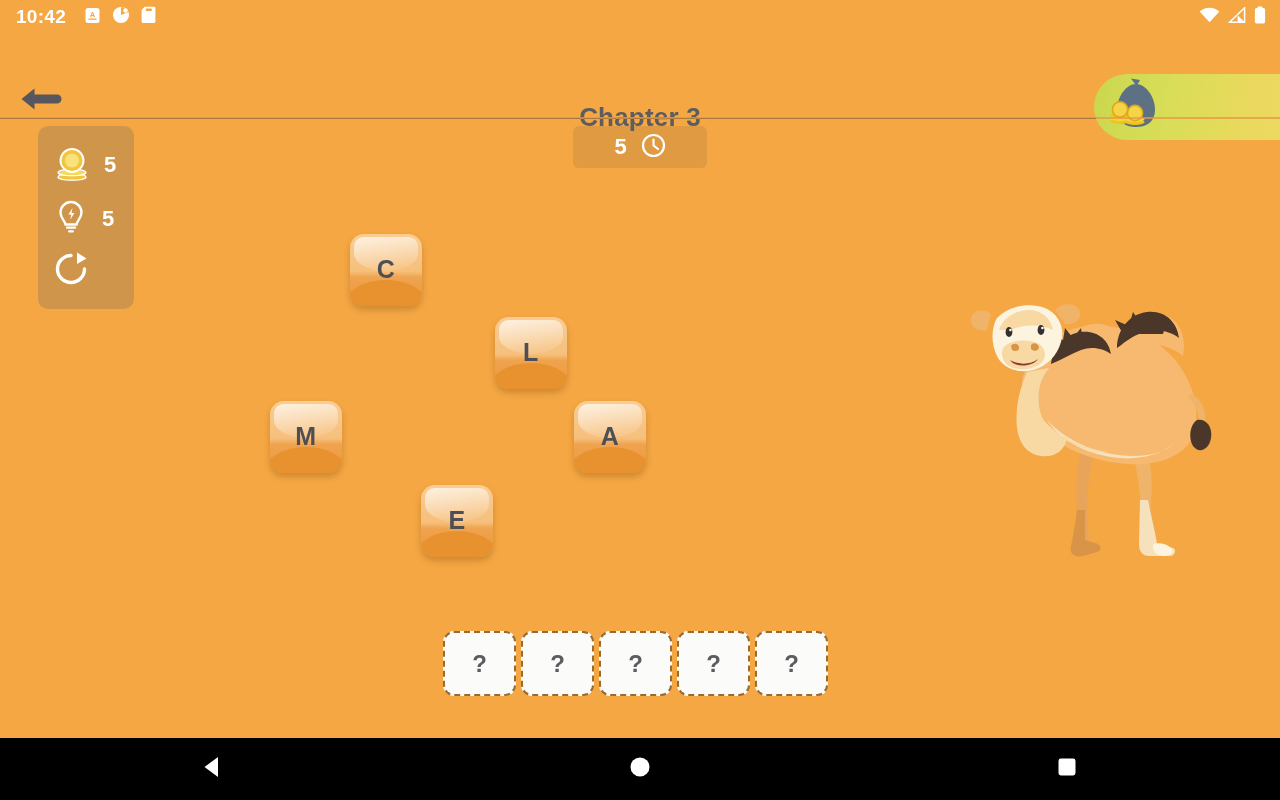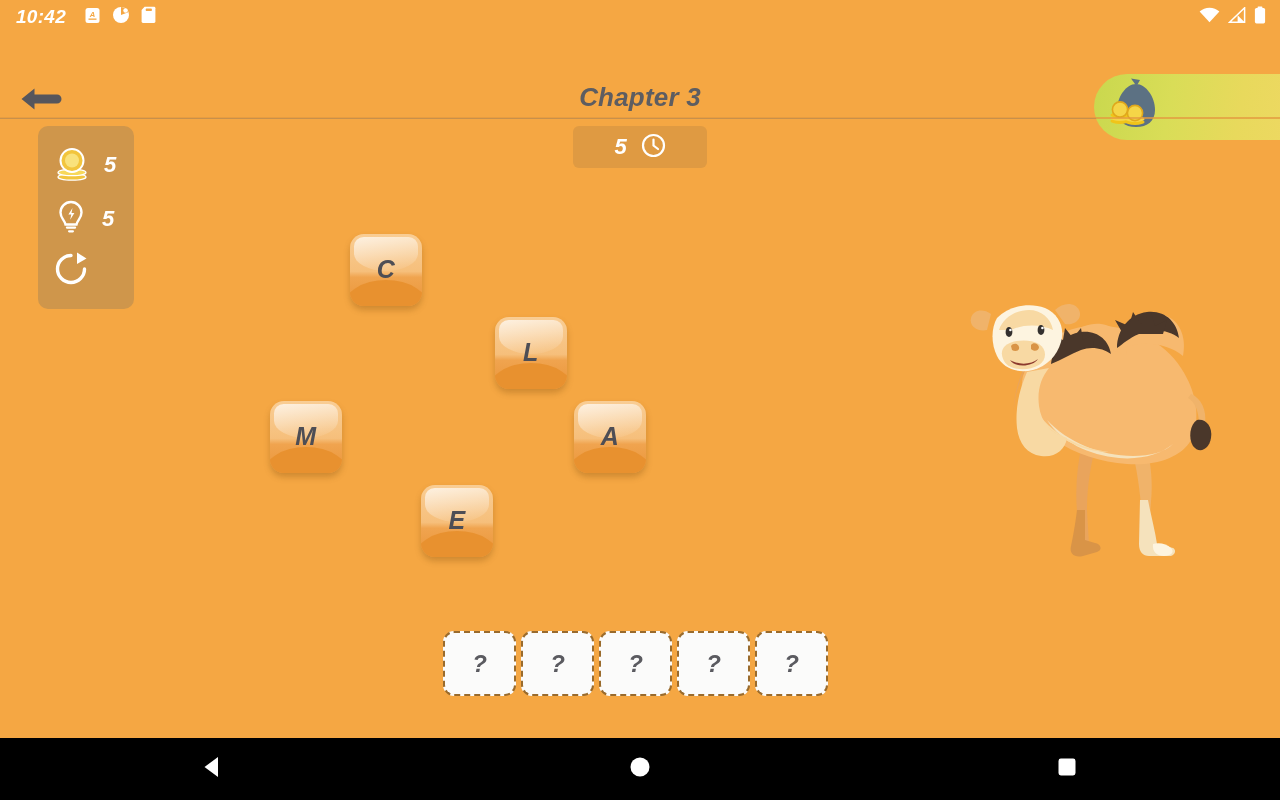--- a/index.html
+++ b/index.html
@@ -5,22 +5,21 @@
   * { box-sizing: border-box; margin: 0; padding: 0; }
   html, body {
     width: 1280px; height: 800px;
     overflow: hidden;
     background: #000;
     font-family: "Liberation Sans", sans-serif;
   }
   #screen {
     position: relative;
     width: 1280px; height: 800px;
-    background: #737373;
-    font-style: italic;
+    background: #0f172a;
   }
 
   
   #status-bar {
     position: absolute; left: 0; top: 0;
     width: 1280px; height: 34px;
     display: flex; align-items: center;
     padding: 0 14px 0 16px;
     background: #f5a743;
     z-index: 30;
@@ -50,21 +49,21 @@
     opacity: .75;
     z-index: 21;
   }
   #back-button {
     position: absolute; left: 14px; top: 48px;
     width: 52px; height: 38px;
     display: flex; align-items: center; justify-content: center;
     cursor: pointer;
   }
   #chapter-title {
-    position: absolute; left: 0; top: 48px;
+    position: absolute; left: 0; top: 68px;
     width: 1280px;
     text-align: center;
     font-size: 26px;
     font-weight: bold;
     color: #5d5d61;
     letter-spacing: .2px;
   }
 
   
   #get-free-coins {

